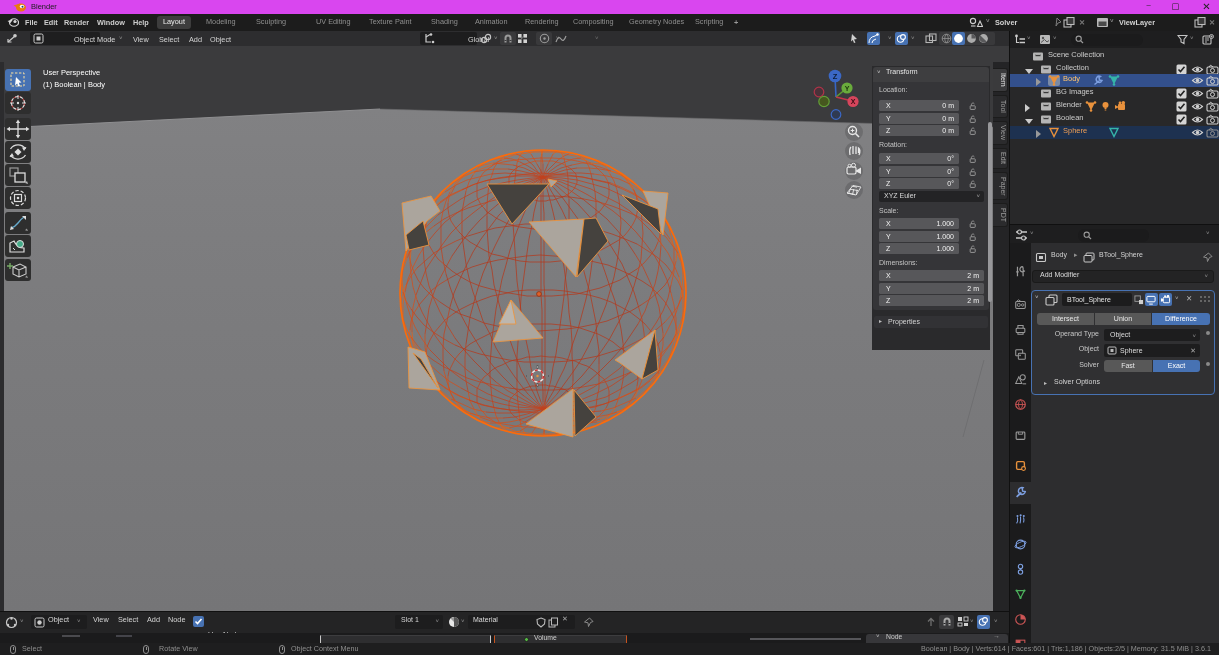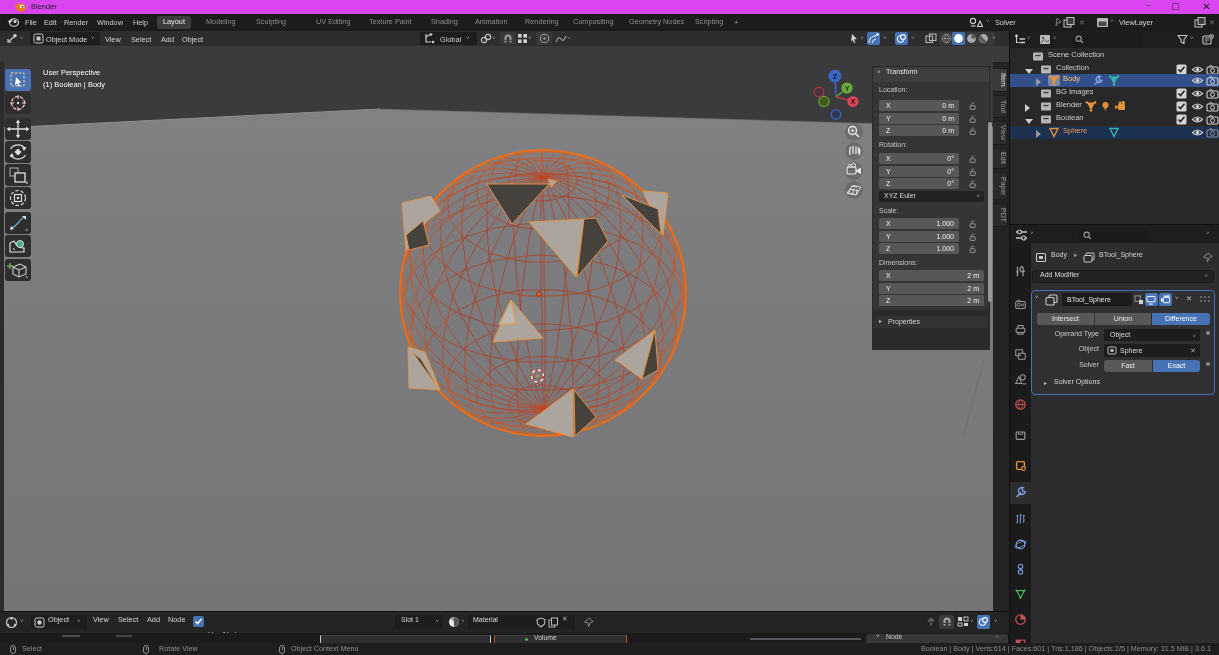--- a/index.html
+++ b/index.html
@@ -7,28 +7,28 @@
   font-family:"Liberation Sans",sans-serif; }
 .abs { position:absolute; }
 #root { position:relative; width:1219px; height:655px; background:#101010; }
 .txt { color:#c3c3c3; font-size:7.3px; white-space:nowrap; }
 
 #titlebar { left:0; top:0; width:1219px; height:14px; background:#d946ef; }
 #titlebar .tt { position:absolute; left:31px; top:2px; font-size:7.5px; color:#1c1c1c; }
 .wbtn { position:absolute; top:0; width:13px; height:13px; color:#222; font-size:7.5px; line-height:13px; text-align:center; }
 
 #topbar { left:0; top:14px; width:1219px; height:17px; background:#1c1c1c; }
-.menu { position:absolute; top:4px; font-size:7.3px; color:#cecece; }
+.menu { position:absolute; top:4px; font-size:7.3px; color:#cecece;font-weight:bold; }
 .wtab { position:absolute; top:2px; height:13px; line-height:12px; font-size:7.3px; color:#8f8f8f; padding:0 6px; border-radius:3px; }
 .wtab.act { background:#3d3d3d; color:#ececec; }
 
 #vp { left:0; top:31px; width:1009px; height:580px; background:#3b3b3d; overflow:hidden; }
 #vph1 { position:absolute; left:0; top:0; width:1009px; height:15px; background:#2d2d2f; }
 #vph2 { position:absolute; left:0; top:15px; width:1009px; height:16px; background:#2a2a2c; border-top:1px solid #232323;}
-.hmenu { position:absolute; top:4px; font-size:7.3px; color:#d4d4d4; }
+.hmenu { position:absolute; top:4px; font-size:7.3px; color:#d4d4d4;margin-left:28px; }
 #vpcanvas { position:absolute; left:0; top:31px; width:1009px; height:549px; }
 
 .tbtn { position:absolute; left:5px; width:26px; height:22px; background:#2e2e2e; border-radius:3px; }
 .tbtn.act { background:#4772b3; }
 
 #npanel { position:absolute; left:872px; top:4px; width:118px; height:328px; background:#2a2a2c; }
 .vtab { position:absolute; left:993px; width:15px; background:#2b2b2d; border-radius:0 3px 3px 0; color:#9d9d9d; font-size:7px;
   writing-mode:vertical-rl; text-align:center; padding:0; border:1px solid #1c1c1c; border-left:none;}
 .vtab.act { background:#3a3a3c; color:#e4e4e4; }
 

